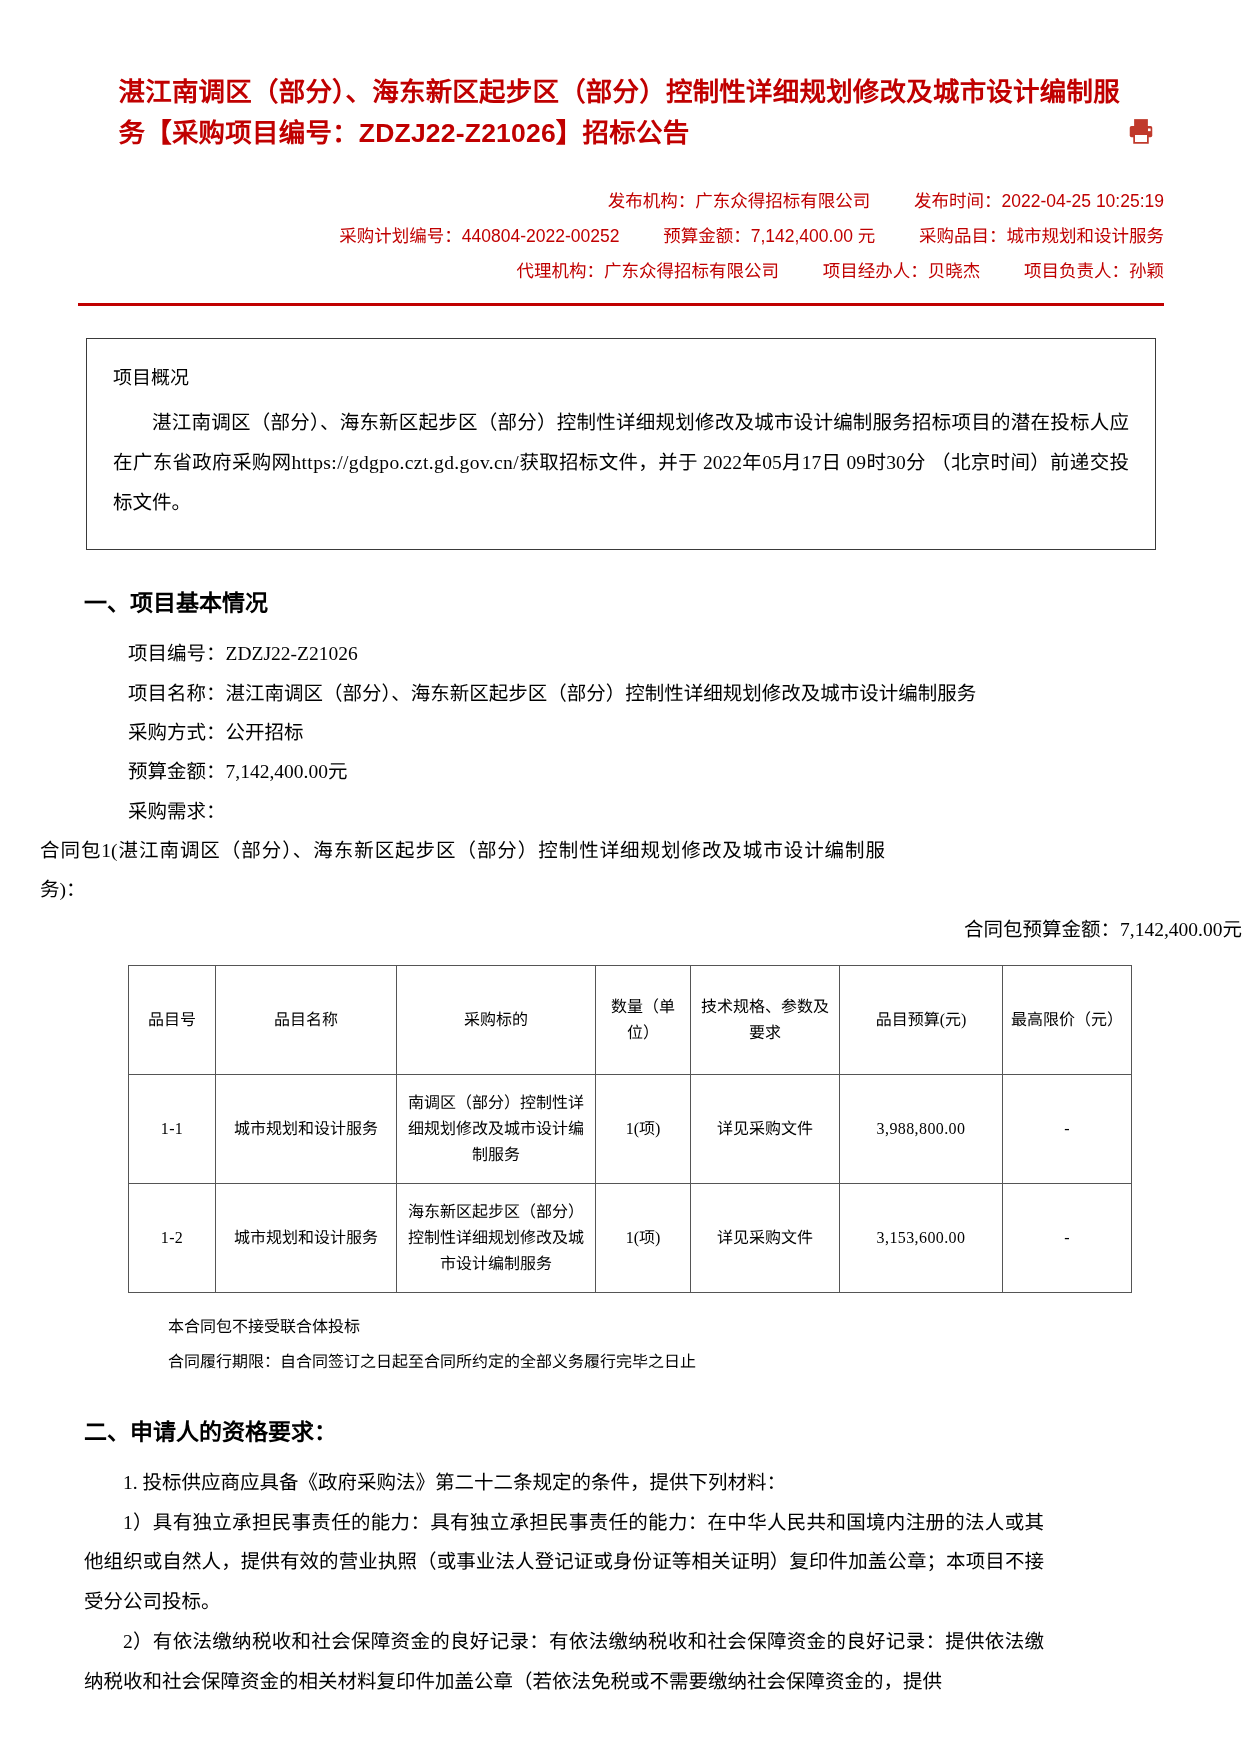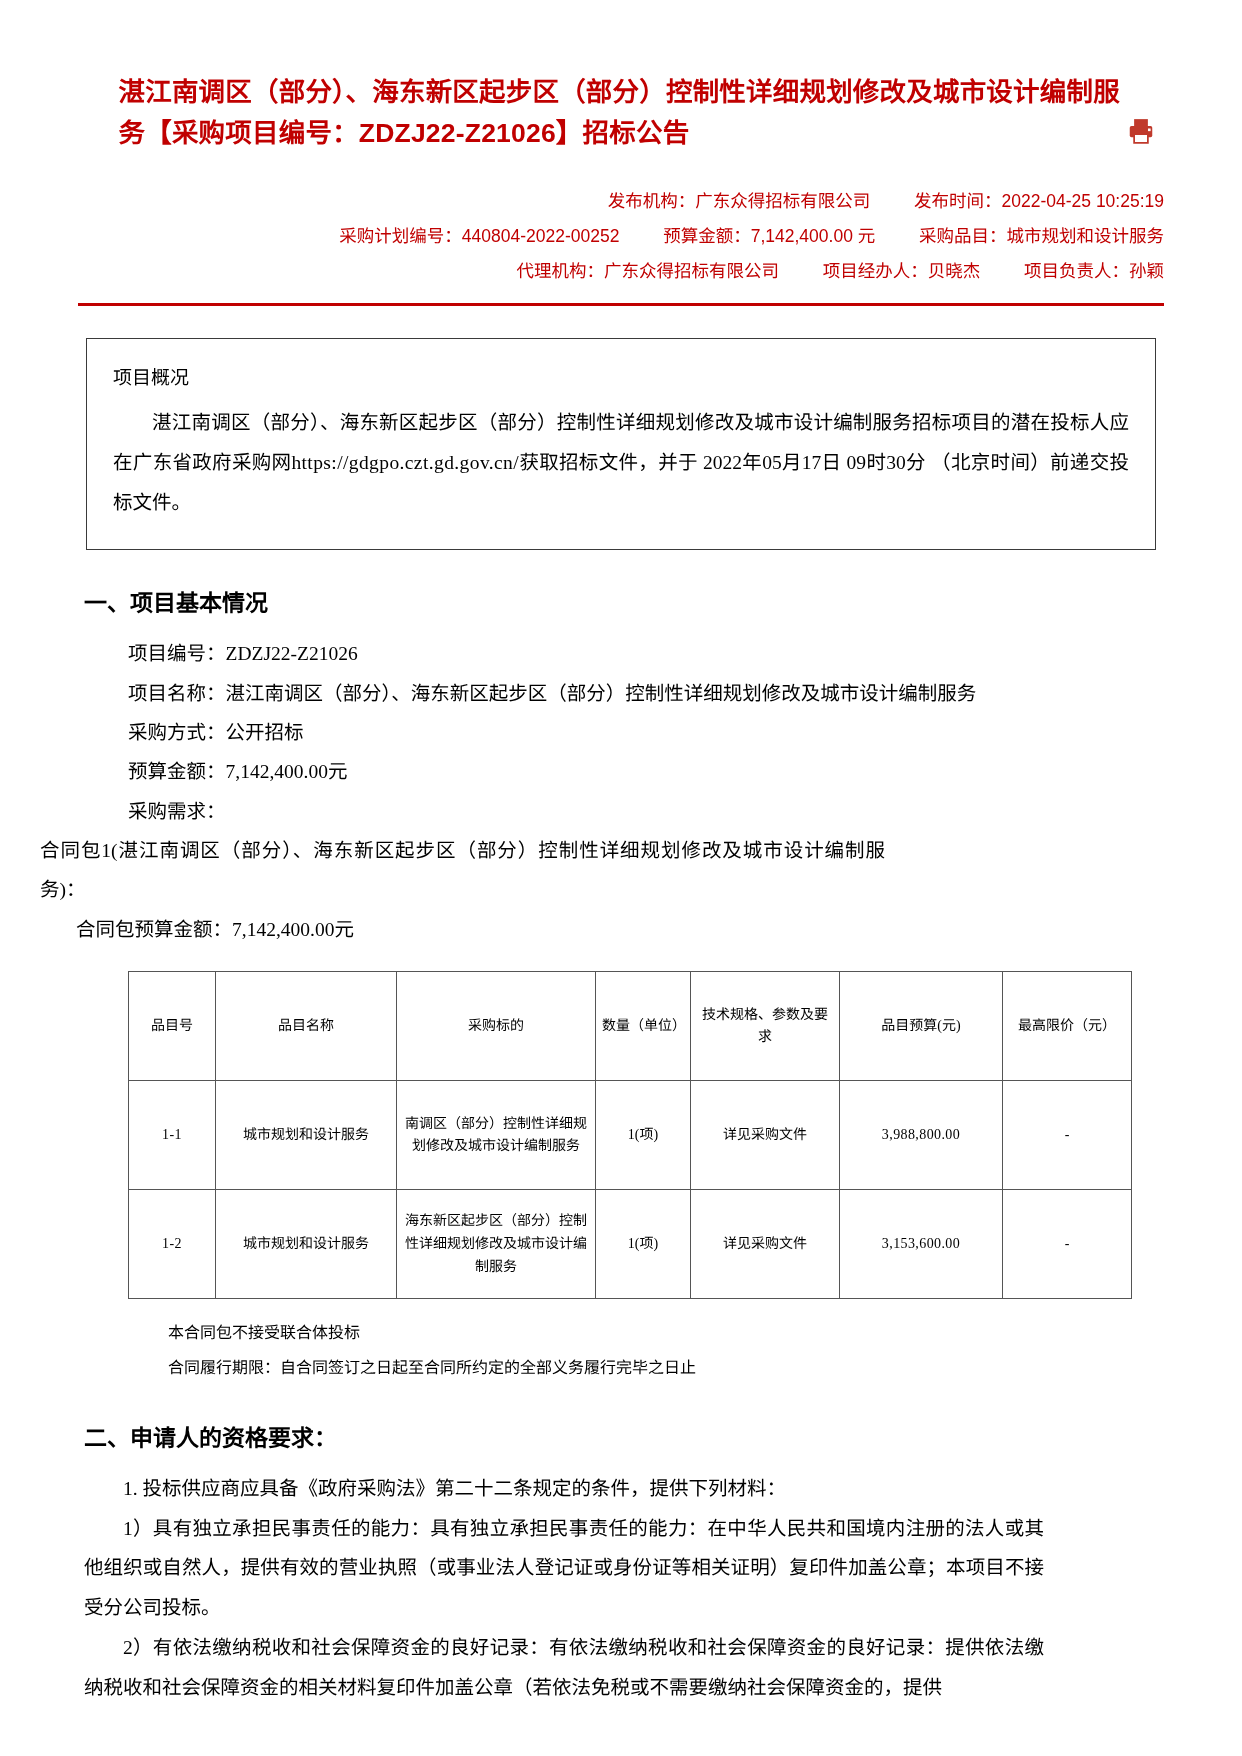--- a/index.html
+++ b/index.html
@@ -112,29 +112,30 @@
     font-size: 19.5px;
     line-height: 2.02;
     width: 845px;
     text-align: justify;
     text-justify: inter-ideograph;
   }
   .sub-indent2 {
     margin-left: 76px;
     font-size: 19.5px;
     line-height: 2.02;
+    text-align: right;
   }
 
   
   .item-table {
-    margin: 22px 0 0 128px;
+    margin: 16px 0 0 128px;
     border-collapse: collapse;
     width: 912px;
     table-layout: fixed;
-    font-size: 14px;
+    font-size: 16px;
   }
   .item-table th, .item-table td {
     border: 1.2px solid #555;
     text-align: center;
     vertical-align: middle;
     padding: 10px 6px;
     line-height: 1.62;
     font-weight: normal;
   }
   .item-table th { height: 88px; }

